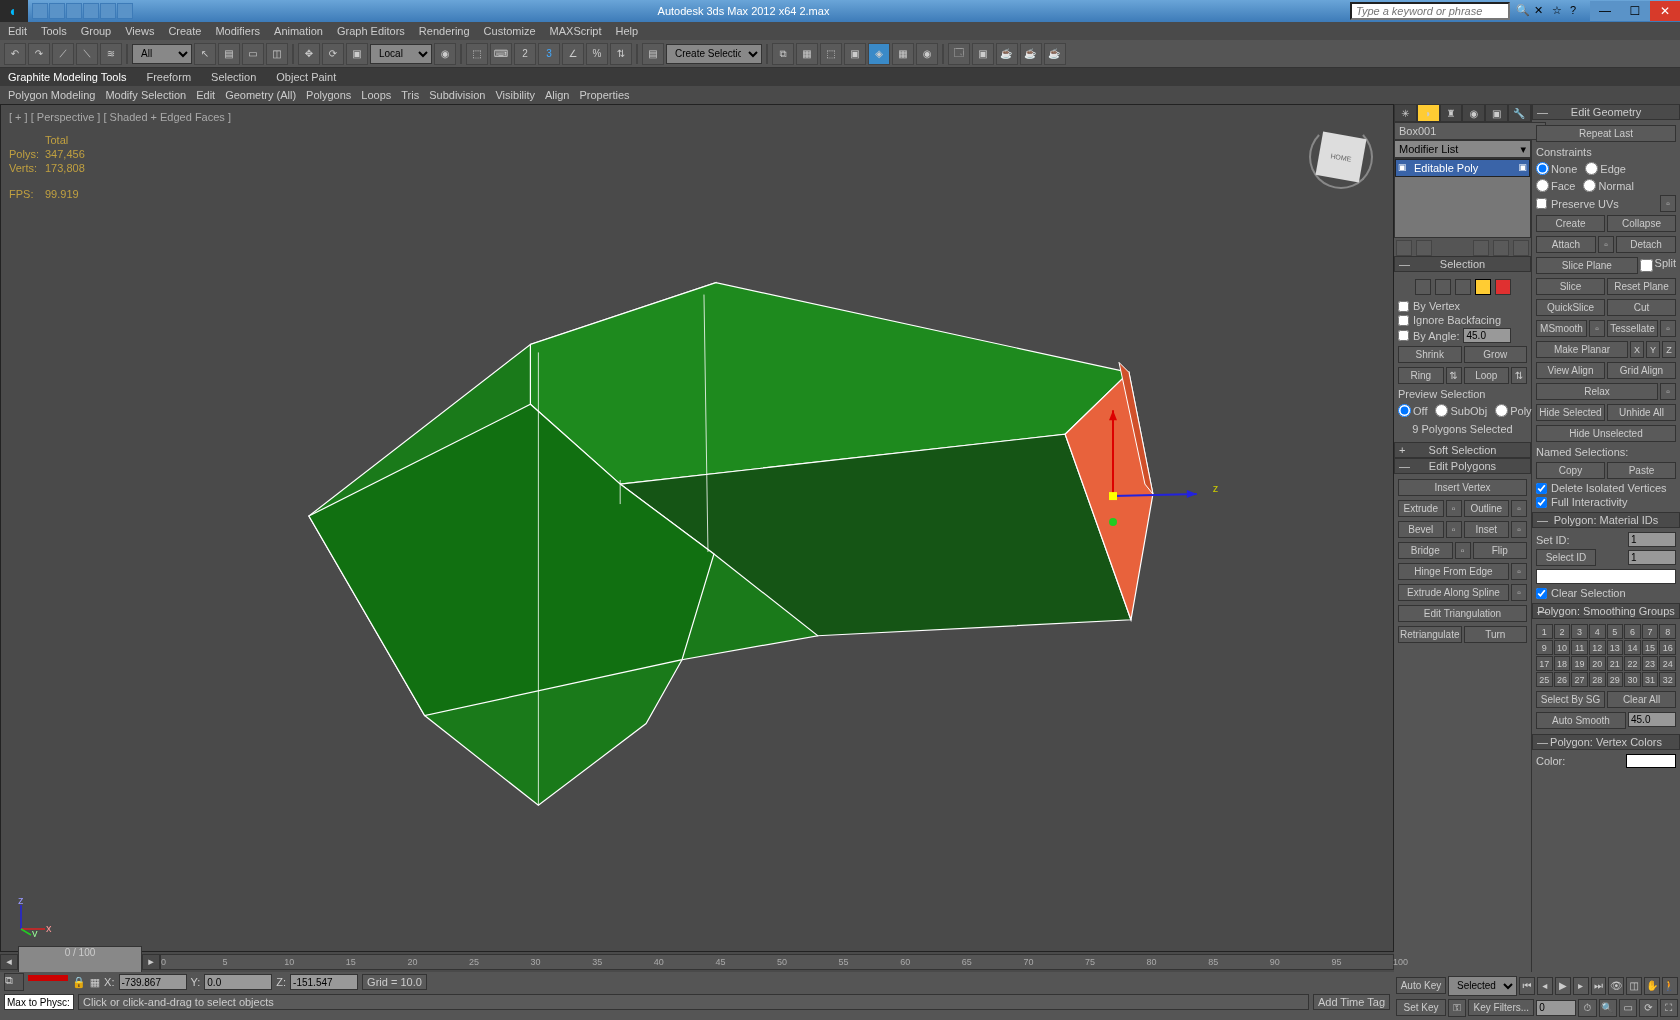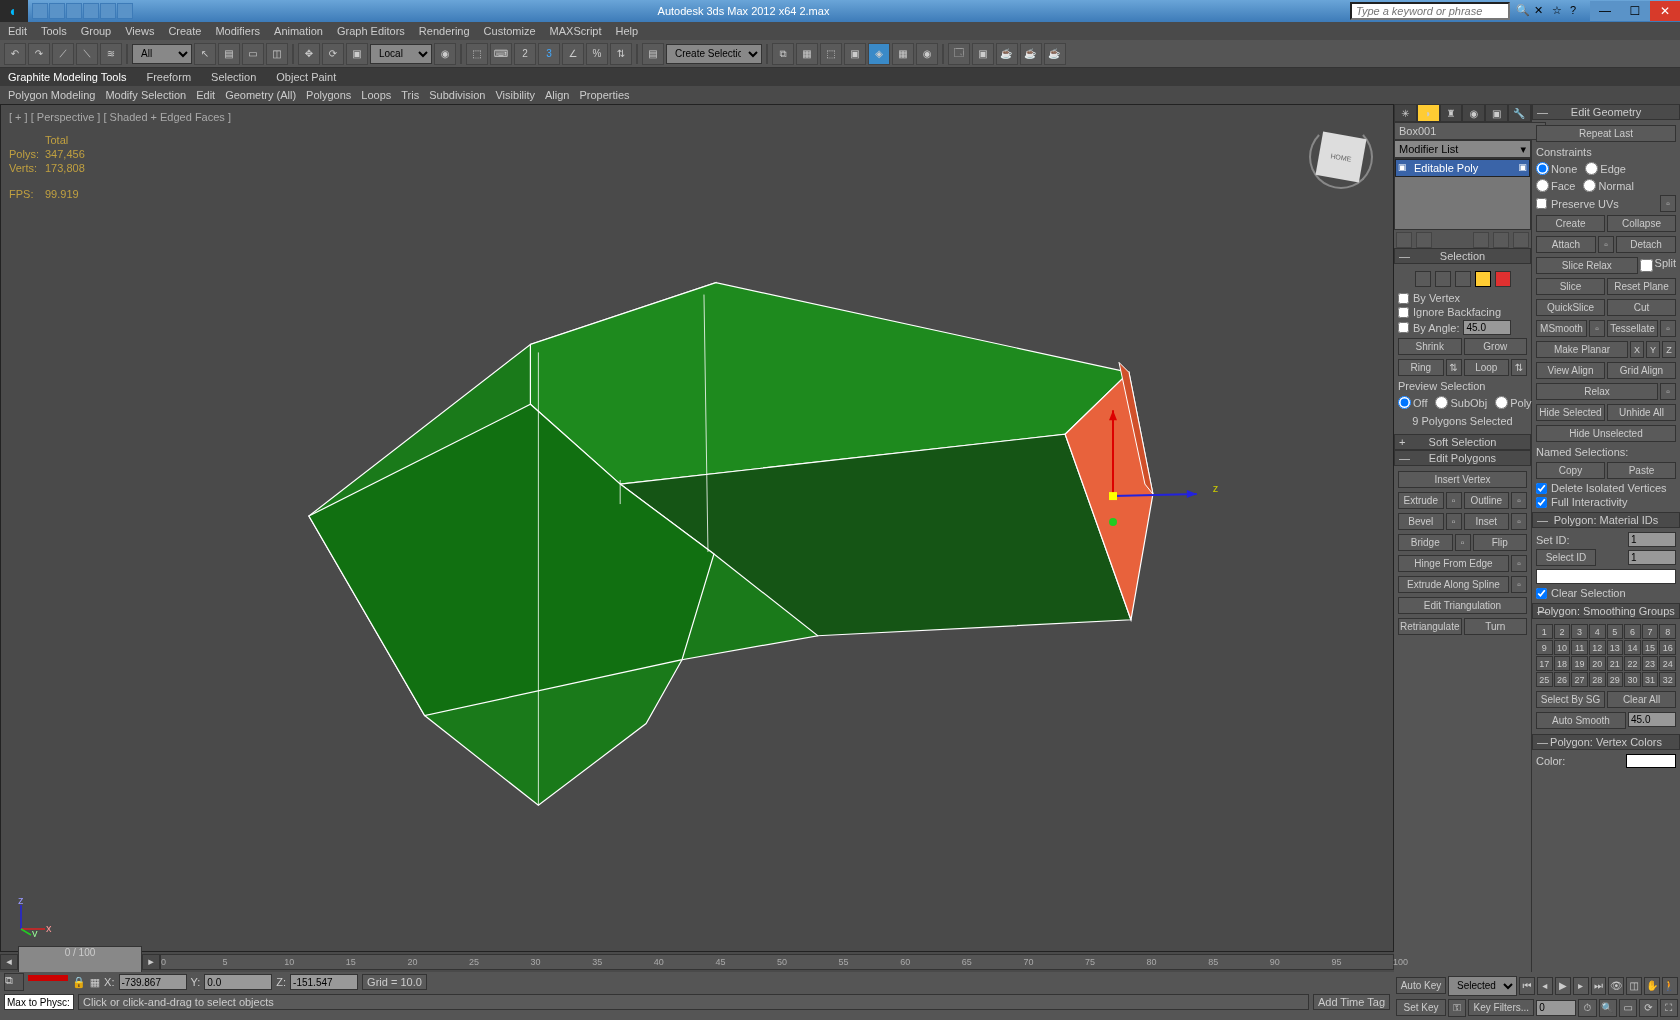--- a/index.html
+++ b/index.html
@@ -58,21 +58,21 @@
 
 .cmd-tabs { height: 18px; background: #444; display: flex; }
 .cmd-tab { flex: 1; border: 1px solid #333; display: flex; align-items: center; justify-content: center; font-size: 10px; }
 .cmd-tab.active { background: #ffcc33; }
 
 .obj-name { height: 18px; background: #5a5a5a; display: flex; }
 .obj-name input { flex: 1; background: #5a5a5a; border: 1px solid #333; color: #ccc; padding: 0 4px; }
 .obj-name .swatch { width: 18px; background: #2a9020; }
 
 .mod-list { height: 18px; background: #888; border: 1px solid #333; color: #000; padding: 0 4px; display: flex; align-items: center; justify-content: space-between; }
-.mod-stack { height: 72px; background: #777; border: 1px solid #333; }
+.mod-stack { height: 80px; background: #777; border: 1px solid #333; }
 .mod-item { background: #3a64a8; color: #fff; padding: 2px 18px; border: 1px solid #222; position: relative; }
 .mod-item::before { content: "▣"; position: absolute; left: 2px; font-size: 9px; }
 .mod-item::after { content: "▣"; position: absolute; right: 2px; font-size: 9px; }
 
 .mod-tools { height: 18px; display: flex; padding: 2px; gap: 4px; }
 .mod-tool { width: 16px; height: 16px; border: 1px solid #444; background: #5a5a5a; }
 
 .rollout-header { height: 16px; background: #4a4a4a; border: 1px solid #333; text-align: center; font-size: 11px; position: relative; padding: 1px 0; }
 .rollout-header::before { content: "—"; position: absolute; left: 4px; }
 .rollout-header.plus::before { content: "+"; }
@@ -436,21 +436,21 @@
       <div class="btn-row">
           <div class="btn">Create</div>
           <div class="btn">Collapse</div>
         </div>
       <div class="btn-row">
           <div class="btn">Attach</div>
           <div class="btn sq">▫</div>
           <div class="btn">Detach</div>
         </div>
       <div class="btn-row">
-          <div class="btn">Slice Relax</div>
+          <div class="btn">Slice Plane</div>
           <input type="checkbox" style="">
           <span>Split</span>
         </div>
       <div class="btn-row">
           <div class="btn">Slice</div>
           <div class="btn">Reset Plane</div>
         </div>
       <div class="btn-row">
           <div class="btn">QuickSlice</div>
           <div class="btn">Cut</div>

